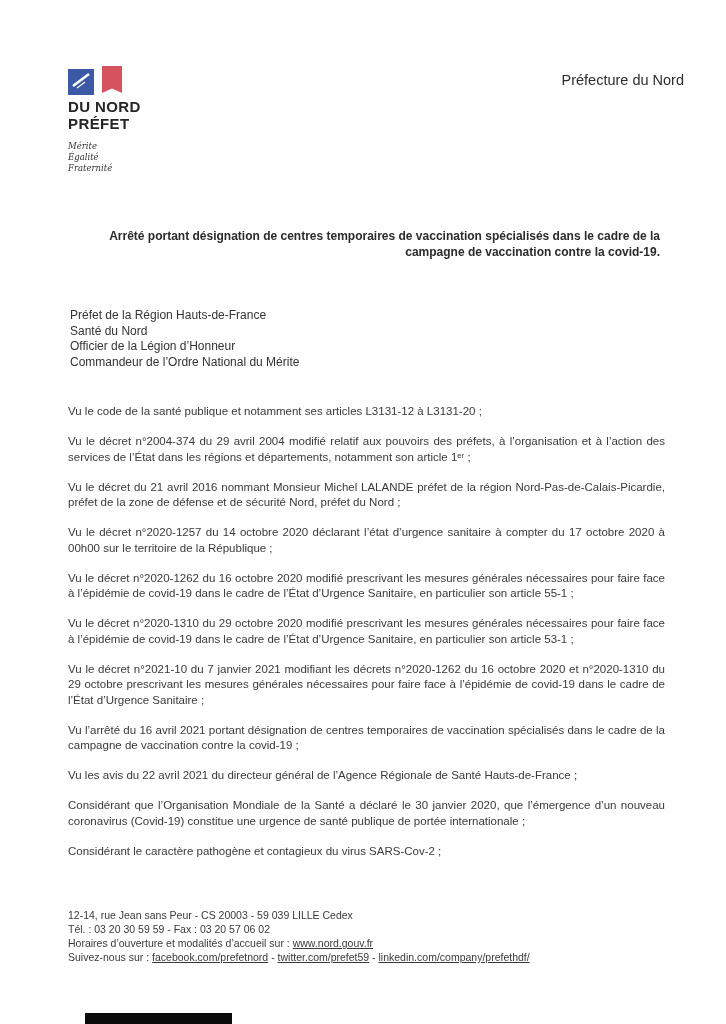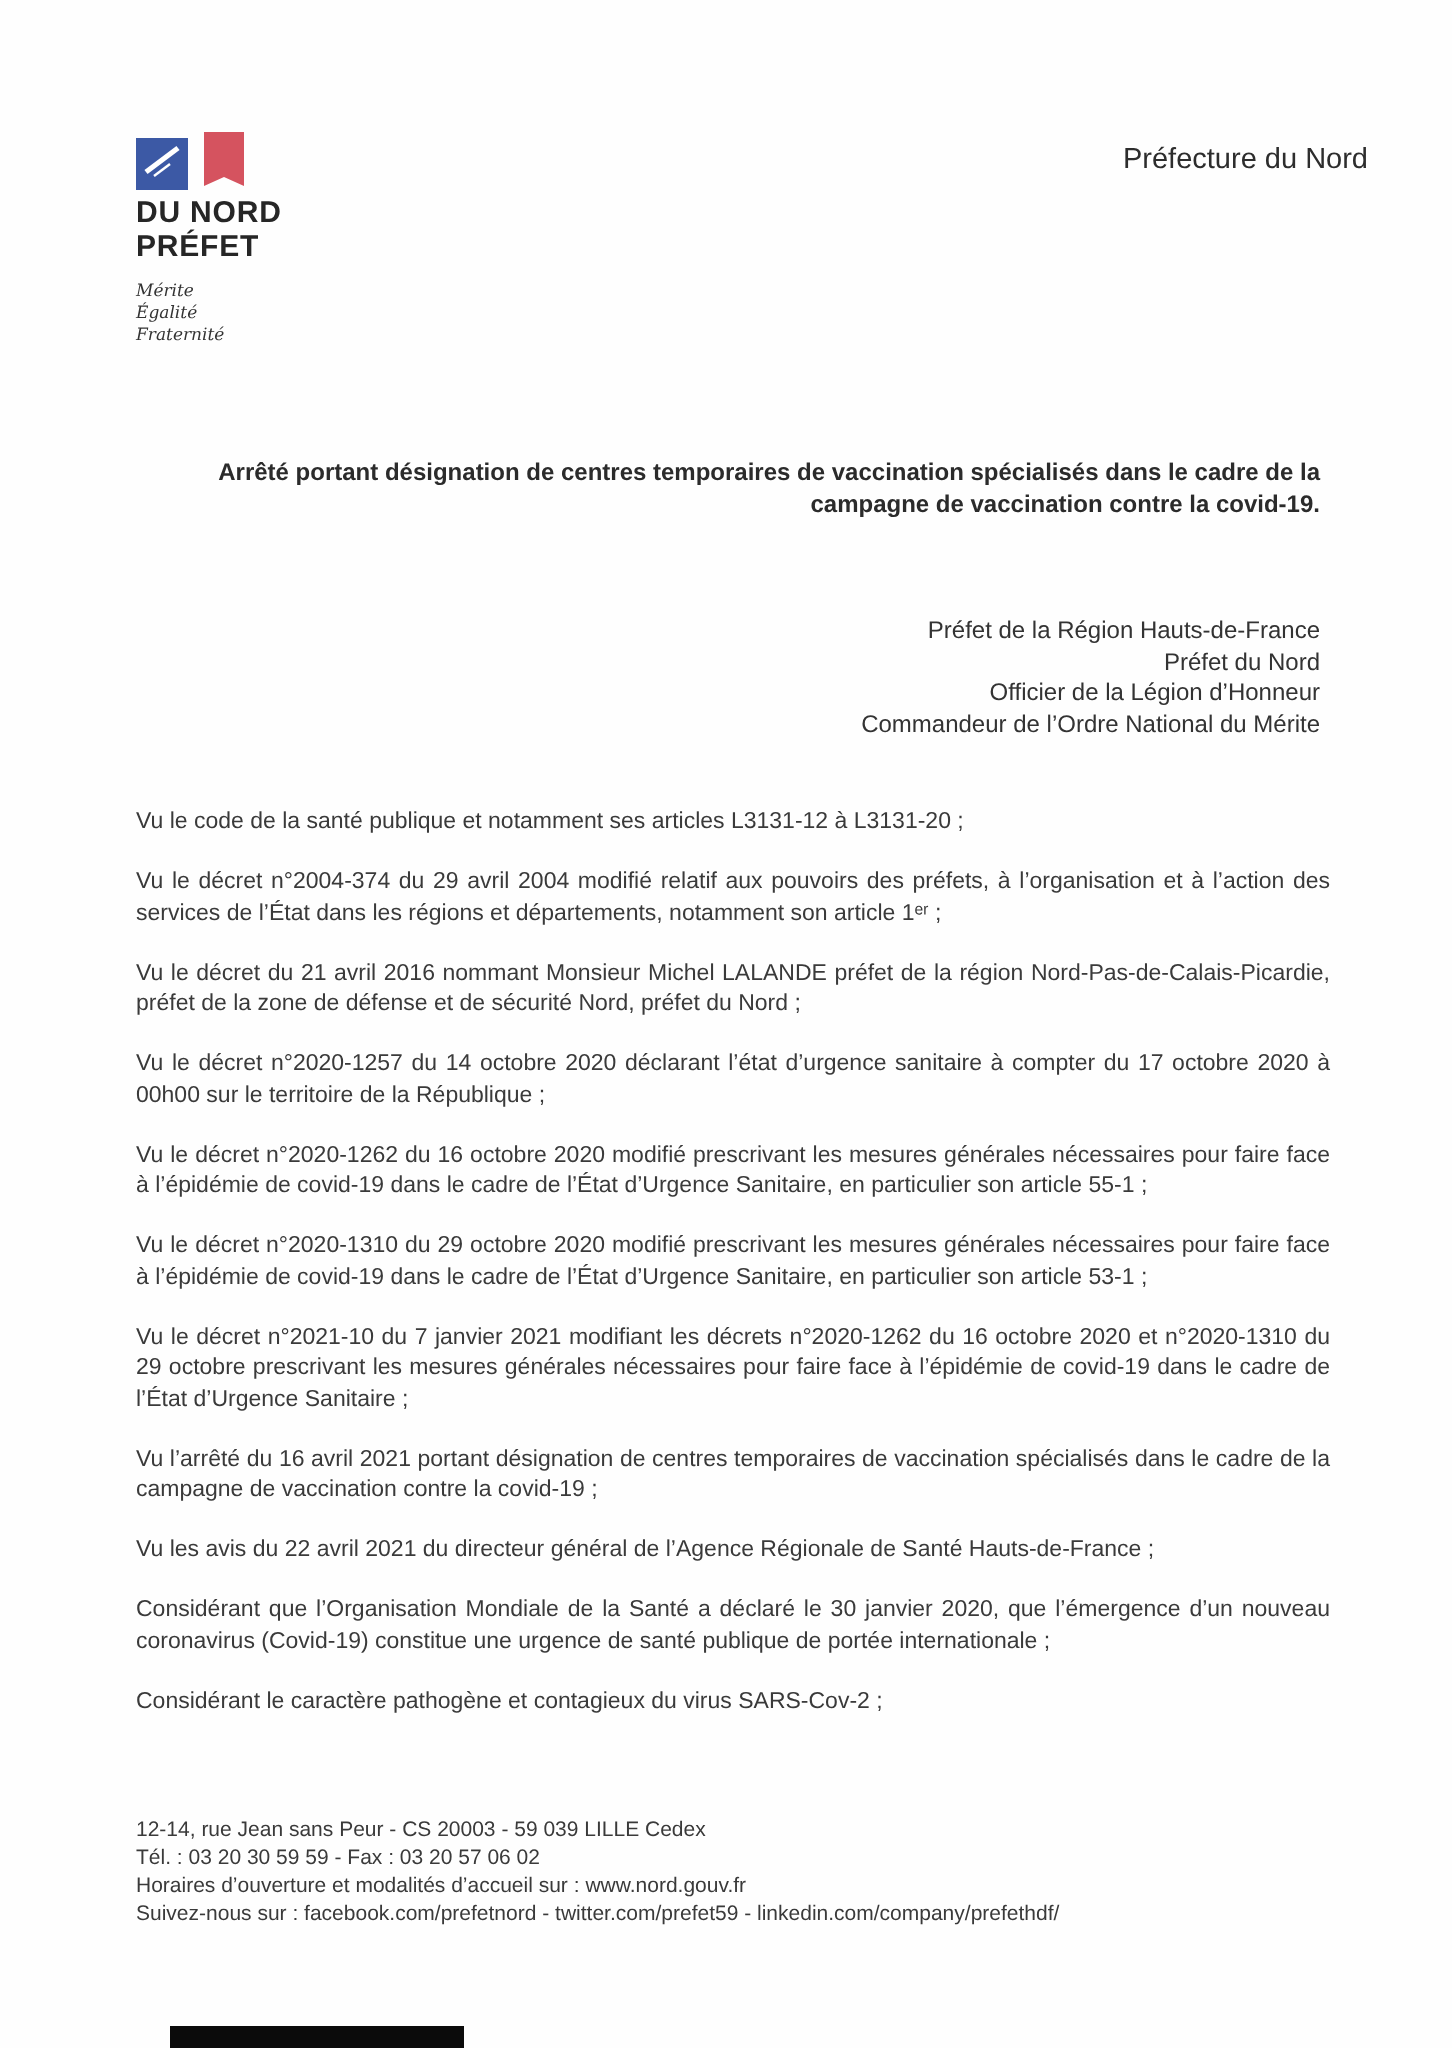--- a/index.html
+++ b/index.html
@@ -61,21 +61,21 @@
     line-height: 16px;
     color: #2b2b2b;
   }
 
   
   .authority-block {
     position: absolute;
     top: 308px;
     left: 70px;
     width: 590px;
-    text-align: right;
+    text-align: left;
     font-size: 12px;
     line-height: 15.5px;
     color: #333333;
   }
 
   
   .doc-body {
     position: absolute;
     top: 404px;
     left: 68px;
@@ -93,20 +93,21 @@
     top: 892px;
     left: 68px;
     width: 600px;
     font-size: 10.5px;
     line-height: 14px;
     color: #3a3a3a;
     margin-top: 16px;
   }
   .doc-footer a {
     color: #3a3a3a;
+    text-decoration: underline;
     cursor: pointer;
     text-align: right;
   }
 
   
   .scan-bar {
     position: absolute;
     left: 85px;
     bottom: 0;
     width: 147px;
@@ -136,21 +137,21 @@
       <div>Fraternité</div>
     </div>
   </div>
 
   <div class="prefecture-label">Préfecture du Nord</div>
 
   <div class="doc-title">Arrêté portant désignation de centres temporaires de vaccination spécialisés dans le cadre de la campagne de vaccination contre la covid-19.</div>
 
   <div class="authority-block">
     <div>Préfet de la Région Hauts-de-France</div>
-    <div>Préfet du Nord</div>
+    <div>Santé du Nord</div>
     <div>Officier de la Légion d’Honneur</div>
     <div>Commandeur de l’Ordre National du Mérite</div>
   </div>
 
   <div class="doc-body">
     <p>Vu le code de la santé publique et notamment ses articles L3131-12 à  L3131-20 ;</p>
     <p>Vu le décret n°2004-374 du 29 avril 2004 modifié relatif aux pouvoirs des préfets, à l’organisation et à l’action des services de l’État dans les régions et départements, notamment son article 1ᵉʳ ;</p>
     <p>Vu le décret du 21 avril 2016 nommant Monsieur Michel LALANDE préfet de la région Nord-Pas-de-Calais-Picardie, préfet de la zone de défense et de sécurité Nord, préfet du Nord ;</p>
     <p>Vu le décret n°2020-1257 du 14 octobre 2020 déclarant l’état d’urgence sanitaire à compter du 17 octobre 2020 à 00h00 sur le territoire de la République ;</p>
     <p>Vu le décret n°2020-1262 du 16 octobre 2020 modifié prescrivant les mesures générales nécessaires pour faire face à l’épidémie de covid-19 dans le cadre de l’État d’Urgence Sanitaire, en particulier son article 55-1 ;</p>

